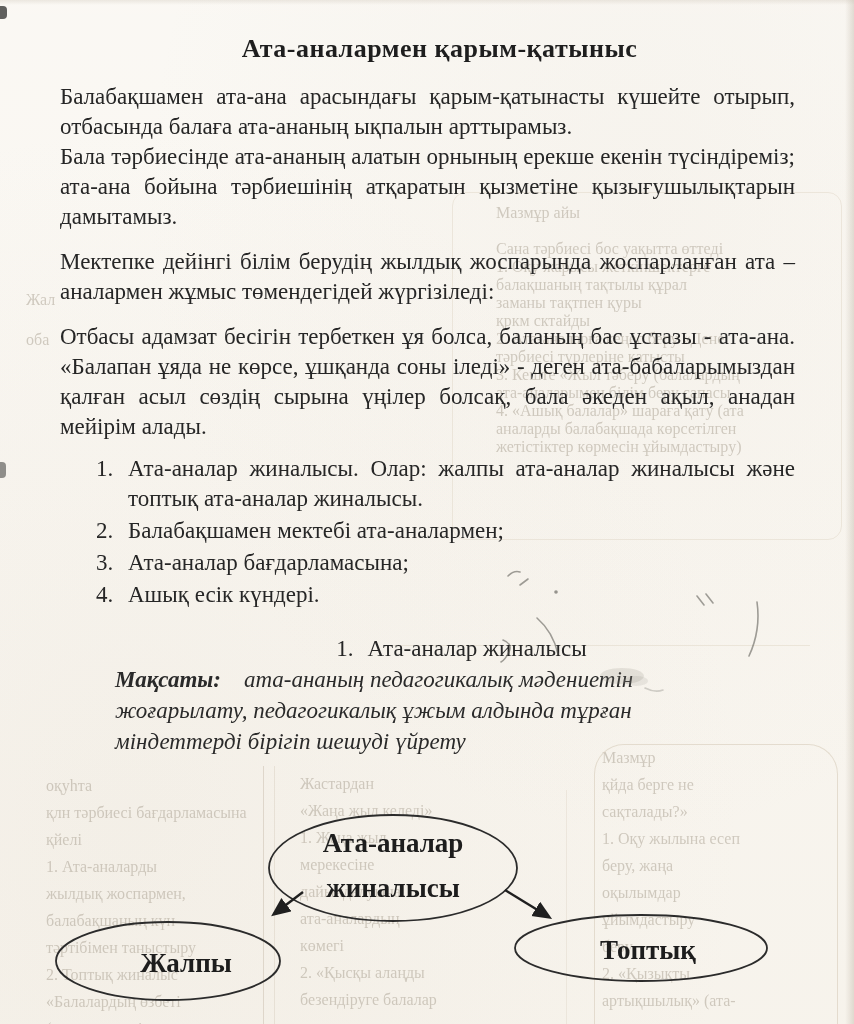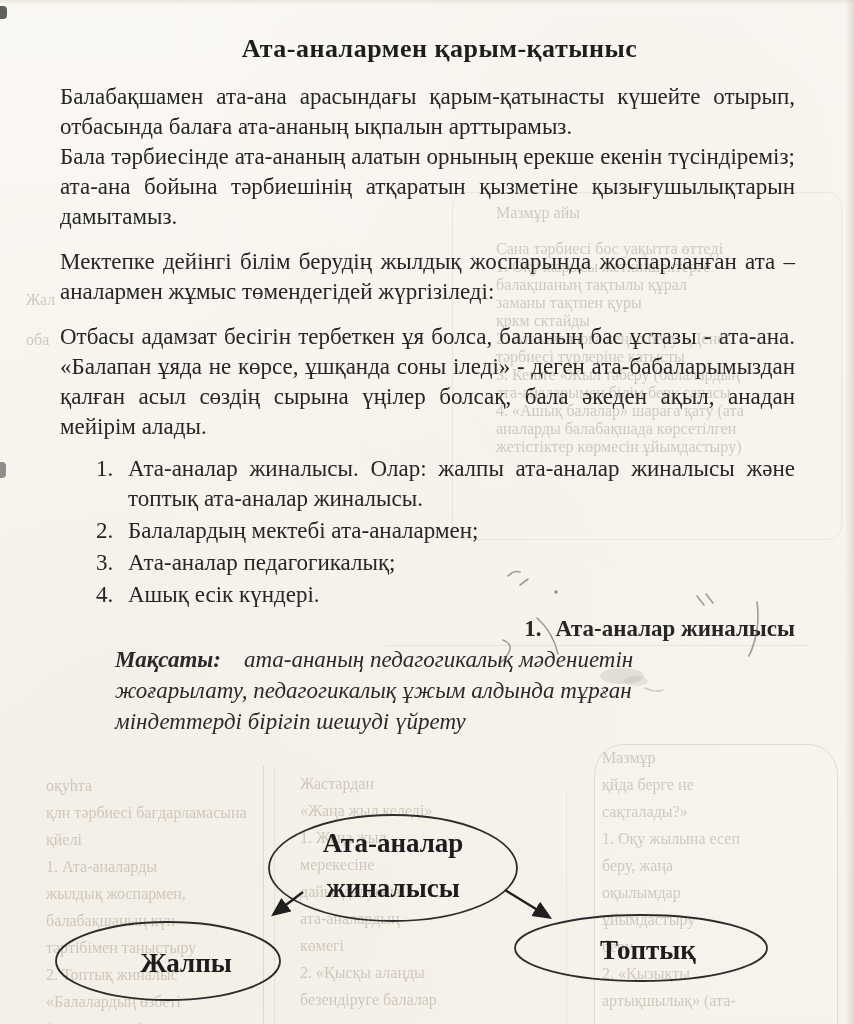--- a/index.html
+++ b/index.html
@@ -30,21 +30,21 @@
     position:absolute;z-index:2;left:60px;width:735px;top:82px;
     font-size:23px;line-height:30px;text-align:justify;color:#262626;
   }
   .body-text p{margin:0;}
   .body-text p.gap{margin-top:15px;}
   .list{margin-top:12px;padding-left:36px;}
   .li{display:flex;}
   .li + .li{margin-top:2px;}
   .li .num{flex:none;width:32px;}
   .li .txt{flex:1;text-align:justify;}
-  .sec-heading{margin-top:4px;padding-left:68px;font-weight:bold;text-align:right;}
+  .sec-heading{margin-top:24px;padding-left:68px;font-weight:normal;text-align:center;}
   .sec-heading .hnum{margin-right:14px;}
   .goal{margin-top:12px;padding-left:55px;padding-right:42px;font-style:italic;
         text-align:left;line-height:31px;color:#2a2a2a;}
   .goal .goal-label{font-weight:bold;margin-right:23px;}
   
   .diagram{position:absolute;z-index:3;left:0;top:778px;}
   .diagram text{font-family:"Liberation Serif","DejaVu Serif",serif;font-weight:bold;
                 fill:#1d1d1d;font-size:27px;text-anchor:middle;}
   .diagram ellipse{fill:none;stroke:#2b2b2b;stroke-width:1.8;}
   .diagram .arrow{stroke:#1f1f1f;stroke-width:2.4;fill:none;}
@@ -133,25 +133,25 @@
     <p class="gap">Мектепке дейінгі білім берудің жылдық жоспарында жоспарланған ата – аналармен жұмыс төмендегідей жүргізіледі:</p>
     <p class="gap">Отбасы адамзат бесігін тербеткен ұя болса, баланың бас ұстазы - ата-ана. «Балапан ұяда не көрсе, ұшқанда соны іледі» - деген ата-бабаларымыздан қалған асыл сөздің сырына үңілер болсақ, бала әкеден ақыл, анадан мейірім алады.</p>
 
     <div class="list">
       <div class="li">
         <span class="num">1.</span>
         <span class="txt">Ата-аналар жиналысы. Олар: жалпы ата-аналар жиналысы және топтық ата-аналар жиналысы.</span>
       </div>
       <div class="li">
         <span class="num">2.</span>
-        <span class="txt">Балалардың мектебі ата-аналармен;</span>
+        <span class="txt">Балабақшамен мектебі ата-аналармен;</span>
       </div>
       <div class="li">
         <span class="num">3.</span>
-        <span class="txt">Ата-аналар педагогикалық;</span>
+        <span class="txt">Ата-аналар бағдарламасына;</span>
       </div>
       <div class="li">
         <span class="num">4.</span>
         <span class="txt">Ашық есік күндері.</span>
       </div>
     </div>
 
     <div class="sec-heading">
       <span class="hnum">1.</span><span>Ата-аналар жиналысы</span>
     </div>

